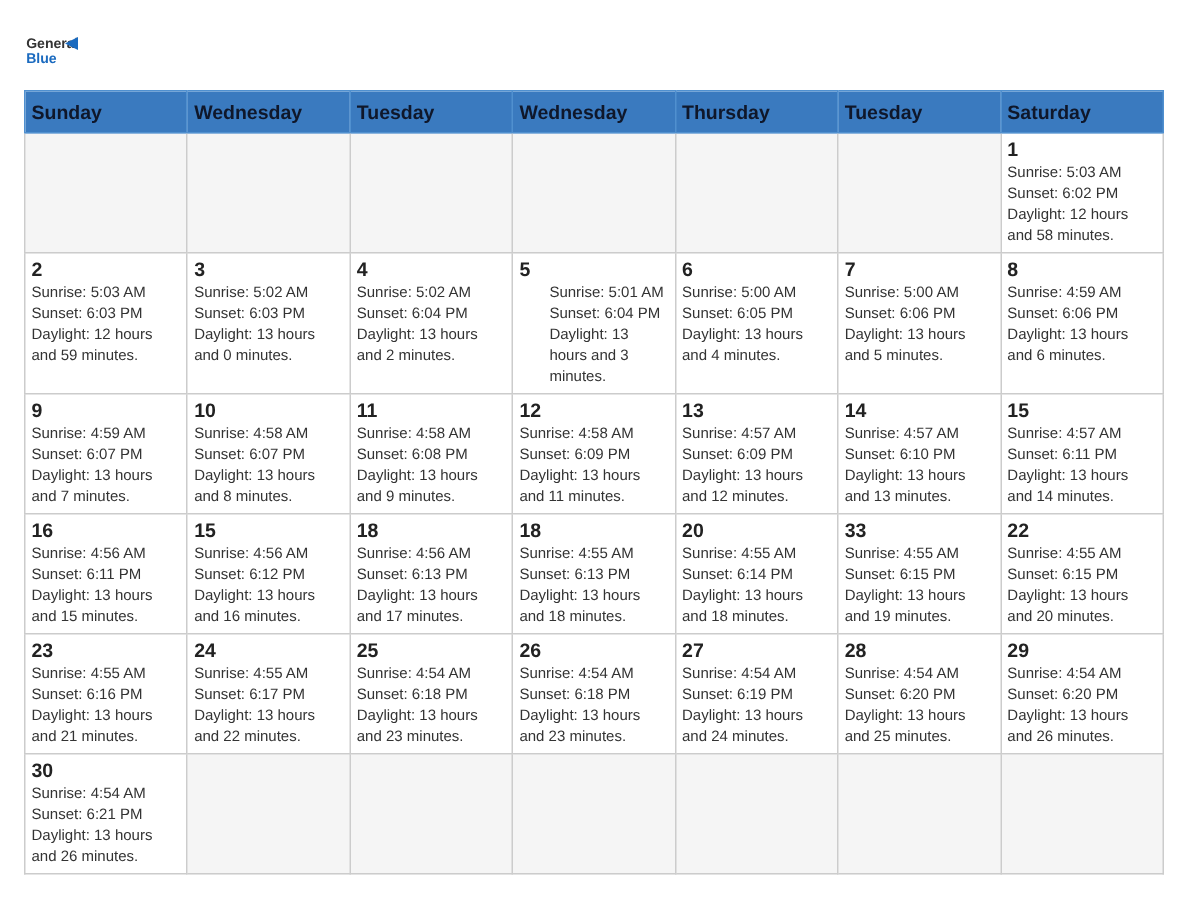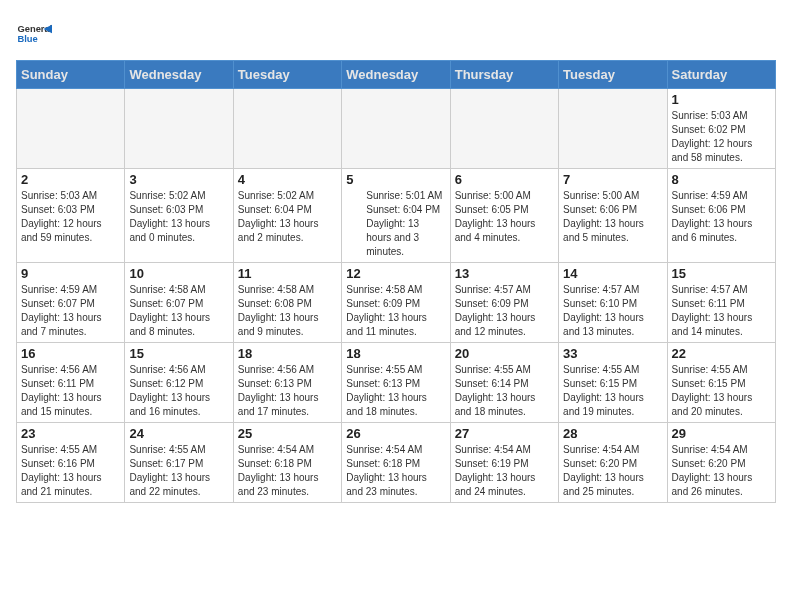--- a/index.html
+++ b/index.html
@@ -37,21 +37,21 @@
       font-size: 14px;
       color: #444;
     }
     .calendar {
       width: 100%;
       border-collapse: collapse;
       border: 1px solid #ccc;
     }
     .calendar th {
       background-color: #3a7abf;
-      color: #e5e5e5;
+      color: #0f172a;
       font-size: 13px;
       font-weight: bold;
       padding: 6px 4px;
       text-align: left;
       border: 1px solid #5090cf;
     }
     .calendar td {
       vertical-align: top;
       border: 1px solid #ccc;
       padding: 3px 4px;
@@ -296,14 +296,28 @@
 Sunset: 6:20 PM
 Daylight: 13 hours and 25 minutes.</div>
         </td>
         <td>
           <span class="day-number">29</span>
           <div class="day-info" style="white-space: pre-line;">Sunrise: 4:54 AM
 Sunset: 6:20 PM
 Daylight: 13 hours and 26 minutes.</div>
         </td>
       </tr>
+      <tr class="last-row">
+        <td class="has-data">
+          <span class="day-number">30</span>
+          <div class="day-info" style="white-space: pre-line;">Sunrise: 4:54 AM
+Sunset: 6:21 PM
+Daylight: 13 hours and 26 minutes.</div>
+        </td>
+        <td class="empty"></td>
+        <td class="empty"></td>
+        <td class="empty"></td>
+        <td class="empty"></td>
+        <td class="empty"></td>
+        <td class="empty"></td>
+      </tr>
     </tbody>
 </table>
 
 </body></html>

